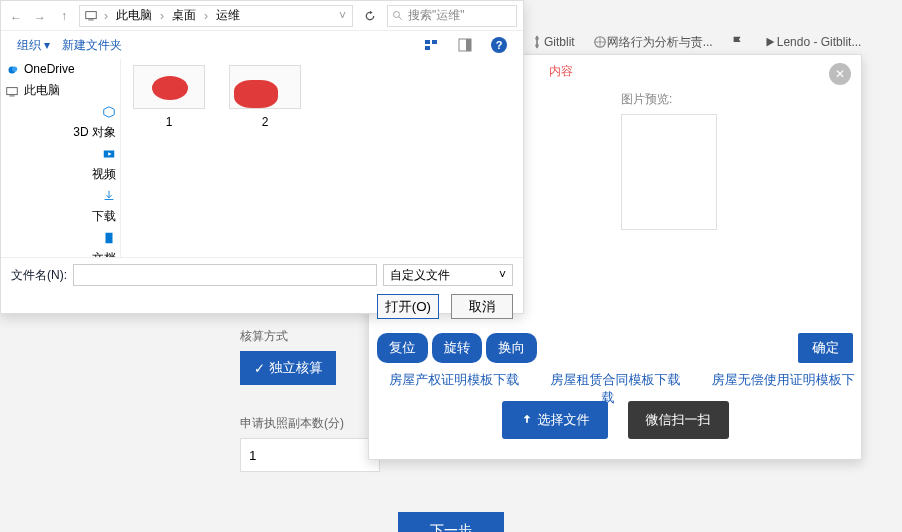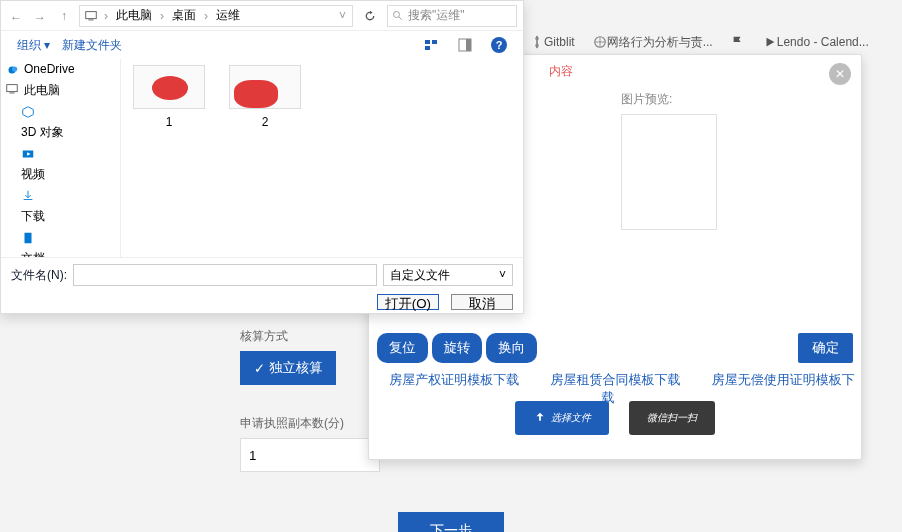--- a/index.html
+++ b/index.html
@@ -28,56 +28,56 @@
   .preview-label { color: #888; margin-bottom: 6px; }
   .preview-box { width: 96px; height: 116px; border: 1px solid #e0e0e0; background: #fff; }
   .img-toolbar { position: absolute; top: 278px; left: 8px; right: 8px; display: flex; align-items: center; }
   .img-toolbar .tb-left { display: flex; gap: 0; }
   .img-toolbar .tb-left button { background: #1e5eb8; color: #fff; border: none; padding: 6px 12px; margin-right: 4px; border-radius: 10px; }
   .img-toolbar .tb-right { margin-left: auto; }
   .img-toolbar .tb-right button { background: #1e5eb8; color: #fff; border: none; padding: 6px 14px; border-radius: 2px; }
   .dl-links { position: absolute; top: 316px; left: 0; right: 0; text-align: center; }
   .dl-links a { color: #1e5eb8; text-decoration: none; margin: 0 14px; font-size: 13px; }
   .action-row { position: absolute; top: 346px; left: 0; right: 0; display: flex; justify-content: center; gap: 20px; }
-  .action-row button { padding: 10px 18px; border: none; border-radius: 3px; font-size: 10px; font-style: italic; }
+  .action-row button { padding: 10px 18px; border: none; border-radius: 3px; font-size: 13px; }
   .action-row .primary { background: #1e5eb8; color: #fff; display: inline-flex; align-items: center; gap: 4px; }
   .action-row .dark { background: #3a3a3a; color: #fff; }
 
   
   .file-dialog { position: absolute; top: 0; left: 0; width: 524px; height: 314px; background: #fff; border: 1px solid #ddd; box-shadow: 0 4px 12px rgba(0,0,0,0.15); }
   .fd-addr { display: flex; align-items: center; height: 30px; border-bottom: 1px solid #eee; gap: 6px; padding: 0 6px; }
   .fd-addr .arrow-btn { width: 18px; height: 18px; display: flex; align-items: center; justify-content: center; color: #888; }
   .fd-addr .path { flex: 1; display: flex; align-items: center; border: 1px solid #ddd; height: 22px; padding: 0 4px; gap: 4px; }
   .fd-addr .path svg { width: 14px; height: 14px; }
   .fd-addr .path span { margin: 0 2px; }
   .fd-addr .path .sep { color: #999; }
   .fd-addr .refresh { width: 22px; height: 22px; display: flex; align-items: center; justify-content: center; }
   .fd-addr .search { border: 1px solid #ddd; height: 22px; width: 130px; display: flex; align-items: center; padding: 0 4px; gap: 4px; color: #888; }
   .fd-toolbar { display: flex; align-items: center; height: 28px; padding: 0 16px; color: #1e5eb8; }
   .fd-toolbar .org { margin-right: 12px; display: flex; align-items: center; gap: 3px; }
   .fd-toolbar .right { margin-left: auto; display: flex; align-items: center; gap: 18px; }
   .fd-toolbar .right svg { width: 16px; height: 16px; }
   .fd-toolbar .help { width: 16px; height: 16px; background: #1e5eb8; border-radius: 50%; color:#fff; display:flex; align-items:center; justify-content:center; font-size:11px; font-weight:bold; }
   .fd-body { display: flex; height: 198px; }
   .fd-side { width: 120px; border-right: 1px solid #eee; overflow: hidden; }
-  .fd-side .node { display: flex; align-items: flex-start; padding: 3px 4px; gap: 5px; }
+  .fd-side .node { display: flex; align-items: flex-end; padding: 3px 4px; gap: 5px; }
   .fd-side .node.indent { padding-left: 20px; flex-direction: column; }
   .fd-side .node.sel { background: #d6eaff; }
   .fd-side svg { width: 14px; height: 14px; flex-shrink: 0; }
   .fd-content { flex: 1; display: flex; gap: 20px; padding: 6px 10px; align-items: flex-start; }
   .thumb { width: 76px; text-align: center; }
   .thumb .card { width: 72px; height: 44px; border: 1px solid #ddd; background: #fafafa; margin: 0 auto 6px; position: relative; overflow: hidden; }
   .thumb .red { position: absolute; background: #e03a3a; border-radius: 50%; }
   .fd-bottom { border-top: 1px solid #eee; padding: 6px 10px 8px; }
   .fd-file-row { display: flex; align-items: center; gap: 6px; margin-bottom: 8px; }
   .fd-file-row label { color: #0f172a; }
   .fd-file-row .fname { flex: 1; height: 22px; border: 1px solid #ccc; }
   .fd-file-row .filter { width: 130px; height: 22px; border: 1px solid #ccc; display: flex; align-items: center; padding: 0 6px; justify-content: space-between; }
   .fd-btn-row { display: flex; justify-content: flex-end; gap: 12px; }
-  .fd-btn-row button { height: 16px; width: 62px; border: 1px solid #888; background: #f7f7f7; }
+  .fd-btn-row button { height: 25px; width: 62px; border: 1px solid #888; background: #f7f7f7; }
   .fd-btn-row button.default { border: 1px solid #1e5eb8; }
 </style>
 </head>
 <body>
 
 <div class="tabbar">
   <div class="tab">
       <svg viewBox="0 0 16 16">
         <rect x="7" y="1" width="2" height="14" fill="#888"></rect>
         <circle cx="8" cy="4" r="2" fill="#888"></circle>
@@ -94,21 +94,21 @@
     </div>
   <div class="tab">
       <svg viewBox="0 0 16 16">
         <path d="M3 2v12M3 2h8l-2 3 2 3H3" fill="#555"></path>
       </svg>
     </div>
   <div class="tab">
       <svg viewBox="0 0 16 16">
         <path d="M4 3l9 5-9 5z" fill="#555"></path>
       </svg>
-      <span>Lendo - Calend...</span>
+      <span>Lendo - Gitblit...</span>
     </div>
 </div>
 
 <div class="page">
   <span class="col-op">操作</span>
   <div class="page-inner">
     <div class="section-label">核算方式</div>
     <button class="blue-btn-sm">
         <span>✓</span>
         <span>独立核算</span>

